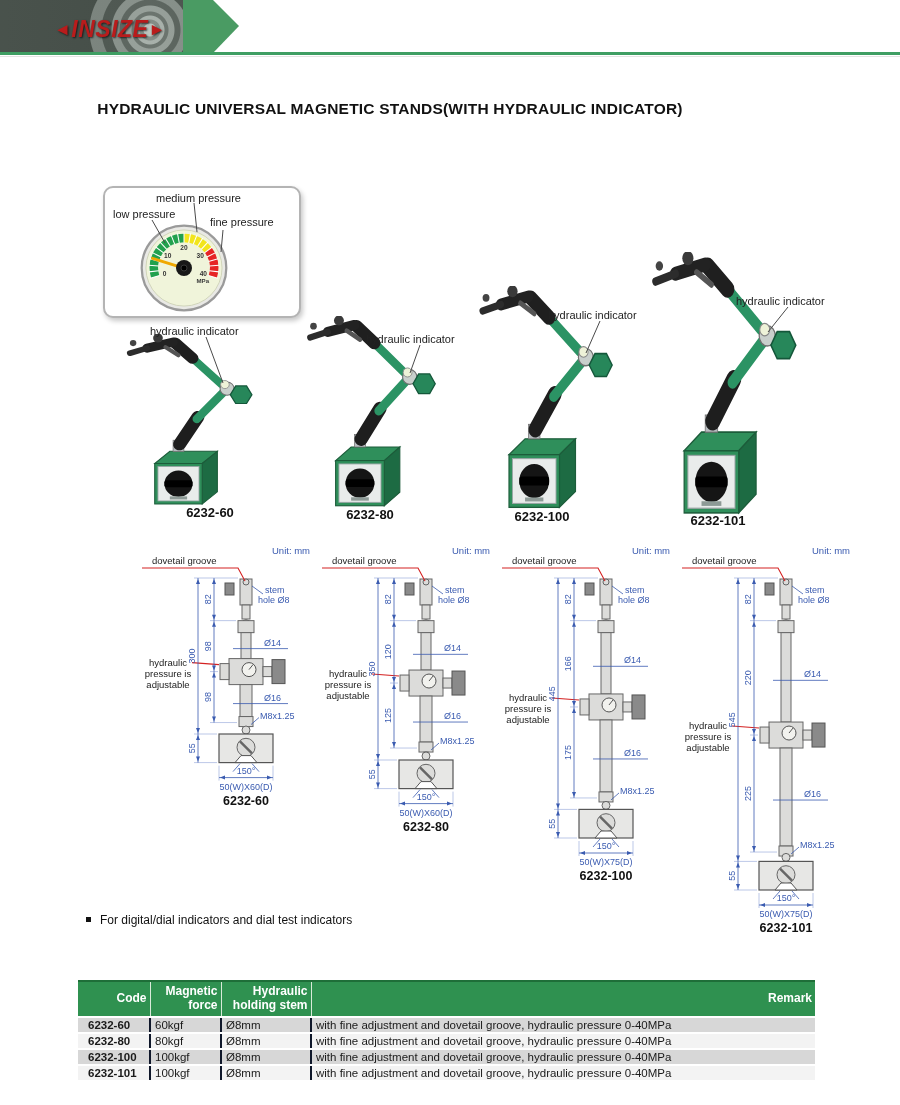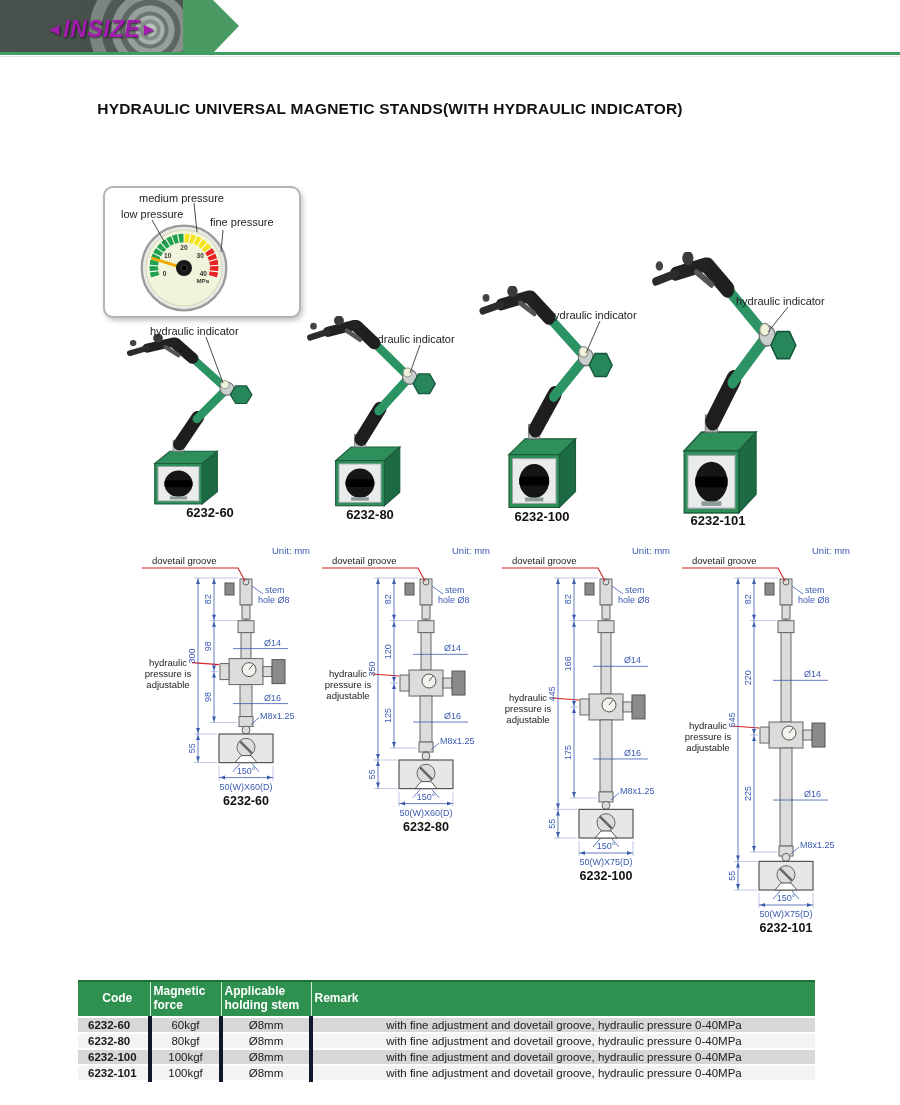--- a/index.html
+++ b/index.html
@@ -5,41 +5,41 @@
 *{margin:0;padding:0;box-sizing:border-box}
 html,body{width:900px;height:1105px;background:#fff;font-family:"Liberation Sans",sans-serif;position:relative;overflow:hidden}
 .abs{position:absolute}
 
 #hdr-photo{left:0;top:0;width:197px;height:55px;overflow:hidden;
  background:
   radial-gradient(circle at 150px 30px,#e2e2e0 0 6px,#9b9b99 7px 10px,#c9c9c7 11px 14px,#7d7d7b 15px 18px,#b3b3b1 19px 24px,#6a6a68 25px 30px,#a0a09e 31px 38px,#585856 39px 48px,#8e8e8c 49px 60px,#4c4c4a 61px),
   radial-gradient(circle at 40px 40px,#d0d0ce 0 10px,#8a8a88 11px 16px,#bcbcba 17px 24px,#6f6f6d 25px 34px,#a5a5a3 35px 46px,#5a5a58 47px),
   linear-gradient(100deg,#7d8a84 0%,#55605c 60%,#3d4a44 100%)}
 #hdr-photo::after{content:"";position:absolute;inset:0;background:linear-gradient(90deg,rgba(60,110,85,.18),rgba(40,80,60,.22))}
-#logo{left:46px;top:16px;color:#a21caf;font-weight:bold;font-style:italic;font-size:23px;letter-spacing:.5px;text-shadow:1px 1px 2px rgba(0,0,0,.65);z-index:3}
+#logo{left:54px;top:16px;color:#b91c1c;font-weight:bold;font-style:italic;font-size:23px;letter-spacing:.5px;text-shadow:1px 1px 2px rgba(0,0,0,.65);z-index:3}
 #logo .arr{font-size:17px;font-style:normal;vertical-align:2px}
 #hdr-line{left:0;top:52px;width:900px;height:3px;background:#3f9e63}
 #hdr-line2{left:0;top:56px;width:900px;height:1px;background:#e3e3e3}
 
 #title{left:0;top:100px;width:780px;text-align:center;font-size:15.5px;font-weight:bold;color:#111;letter-spacing:.2px}
 
 #inset{left:103px;top:186px;width:198px;height:132px;background:#fff;border:2px solid #b4b4b4;border-radius:10px;box-shadow:2px 3px 5px rgba(0,0,0,.22)}
 .glabel{font-size:11px;color:#222;white-space:nowrap;z-index:4}
 
 .anno{font-size:11px;color:#222;white-space:nowrap;z-index:4}
 .pcode{font-weight:bold;font-size:13px;color:#111;text-align:center}
 
 #notes{left:84px;top:913px;list-style:none;font-size:12px;color:#111}
 #notes li{margin-bottom:3px;padding-left:16px;position:relative}
 #notes li::before{content:"";position:absolute;left:2px;top:4px;width:5px;height:5px;background:#111}
 
 table.spec{position:absolute;left:78px;top:980px;width:737px;border-collapse:collapse;table-layout:fixed;font-size:11.5px}
-.spec thead th{background:#2f9150;color:#fff;font-weight:bold;font-size:12px;height:36px;line-height:1.15;text-align:left;border-left:1px solid #d9ead9;border-top:2px solid #1e6e38;border-bottom:2px solid #fff;padding:2px 3px}
-.spec thead th:first-child{text-align:center;padding-left:10px;border-left:none}
-.spec td{height:14px;padding:1px 4px;text-align:center;color:#1a1a1a;border-left:4px solid #0f172a;border-bottom:2px solid #fff}
+.spec thead th{background:#2f9150;color:#fff;font-weight:bold;font-size:12px;height:36px;line-height:1.15;text-align:right;border-left:1px solid #d9ead9;border-top:2px solid #1e6e38;border-bottom:2px solid #fff;padding:2px 3px}
+.spec thead th:first-child{text-align:right;padding-left:10px;border-left:none}
+.spec td{height:14px;padding:1px 4px;text-align:left;color:#1a1a1a;border-left:2px solid #0f172a;border-bottom:2px solid #fff}
 .spec td:first-child{text-align:left;padding-left:10px;font-weight:bold;border-left:none}
 .spec tbody tr:nth-child(odd) td{background:#d7d7d7}
 .spec tbody tr:nth-child(even) td{background:#f3f3f3}
 
 svg text{font-family:"Liberation Sans",sans-serif}
 .blu{fill:#3a5bb0;font-size:9px}
 .unit{font-size:9.5px}
 .blk{fill:#222;font-size:9.5px}
 .codetxt{fill:#111;font-size:12.5px;font-weight:bold}
 .part{fill:#dcdcda;stroke:#666;stroke-width:1}
@@ -95,22 +95,22 @@
     <text x="-20.560552253205266" y="8.885991651538832" class="" text-anchor="middle" style="font-size:7px;font-weight:bold;fill:#333">0</text>
     <text x="-17.28292250327017" y="-10.188689915153837" class="" text-anchor="middle" style="font-size:7px;font-weight:bold;fill:#333">10</text>
     <text x="1.3164953090834046e-15" y="-18.9" class="" text-anchor="middle" style="font-size:7px;font-weight:bold;fill:#333">20</text>
     <text x="17.28292250327017" y="-10.188689915153837" class="" text-anchor="middle" style="font-size:7px;font-weight:bold;fill:#333">30</text>
     <text x="20.560552253205262" y="8.885991651538841" class="" text-anchor="middle" style="font-size:7px;font-weight:bold;fill:#333">40</text>
     <text x="20" y="16" class="" text-anchor="middle" style="font-size:6.5px;font-weight:bold;fill:#3a3a3a">MPa</text>
     <line x1="4" y1="1.5" x2="-33.47066645870624" y2="-10.233009665295796" stroke="#f0a800" stroke-width="3.2" stroke-linecap="round"></line>
     <circle cx="0" cy="0" r="8.5" fill="#181818"></circle>
     <circle cx="0" cy="0" r="3.2" fill="#000" stroke="#3c3c3c" stroke-width="1"></circle>
   </svg>
-<div class="abs glabel" style="left:139px;top:192px">medium pressure</div>
-<div class="abs glabel" style="left:121px;top:208px">low pressure</div>
+<div class="abs glabel" style="left:156px;top:192px">medium pressure</div>
+<div class="abs glabel" style="left:113px;top:208px">low pressure</div>
 <div class="abs glabel" style="left:210px;top:216px">fine pressure</div>
 
 <svg class="abs pstand" style="left:118px;top:334px" width="162" height="172" viewBox="0 0 150 170" preserveAspectRatio="none">
     <polygon points="34,128 78,128 92,116 48,116" fill="#2f8f5b" stroke="#1c5c3a" stroke-width="1"></polygon>
     <polygon points="78,128 92,116 92,156 78,168" fill="#1d6b43" stroke="#1c5c3a" stroke-width="1"></polygon>
     <rect x="34" y="128" width="44" height="40" fill="#2f8f5b" stroke="#1c5c3a" stroke-width="1"></rect>
     <rect x="37" y="131" width="38" height="34" fill="#e9eceb" stroke="#9aa5a5" stroke-width="0.8"></rect>
     <circle cx="56" cy="148" r="13" fill="#151515"></circle>
     <rect x="43" y="144.5" width="26" height="7" rx="2" fill="#000"></rect>
     <rect x="48" y="160.5" width="16" height="3" fill="#8d9a96"></rect>
@@ -500,34 +500,35 @@
       <path d="M74 84.64 L76 79.64 L78 84.64 Z" class="dimf"></path>
       <path d="M74 187.04000000000002 L76 192.04000000000002 L78 187.04000000000002 Z" class="dimf"></path>
       <text x="73" y="135.84" class="blu" text-anchor="middle" transform="rotate(-90 73 135.84)">220</text>
       <line x1="76" y1="193.04000000000002" x2="76" y2="310.04" class="dim"></line>
       <path d="M74 199.04000000000002 L76 194.04000000000002 L78 199.04000000000002 Z" class="dimf"></path>
       <path d="M74 304.04 L76 309.04 L78 304.04 Z" class="dimf"></path>
       <text x="73" y="251.54000000000002" class="blu" text-anchor="middle" transform="rotate(-90 73 251.54000000000002)">225</text>
     </svg></div>
 
 <ul class="abs" id="notes">
+  <li>For digital/dial indicators and dial test indicators</li>
 </ul>
 
 <table class="spec">
   <colgroup>
       <col style="width:72px">
       <col style="width:71px">
       <col style="width:90px">
       <col style="width:504px">
     </colgroup>
   <thead>
     <tr>
       <th>Code</th>
       <th>Magnetic force</th>
-      <th>Applicable holding stem</th>
+      <th>Hydraulic holding stem</th>
       <th>Remark</th>
     </tr>
   </thead>
   <tbody id="spec-body">
       <tr>
         <td>6232-60</td>
         <td>60kgf</td>
         <td>Ø8mm</td>
         <td>with fine adjustment and dovetail groove, hydraulic pressure 0-40MPa</td>
       </tr>

